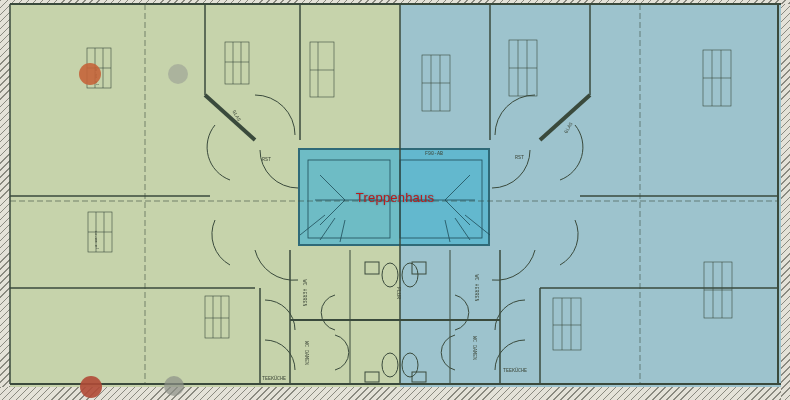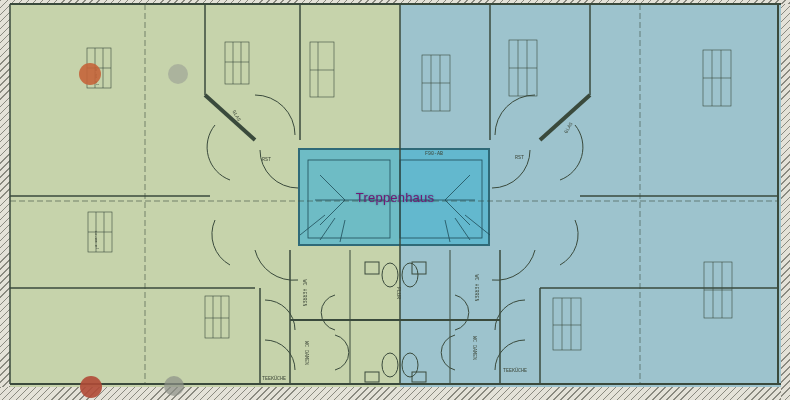--- a/index.html
+++ b/index.html
@@ -1,21 +1,21 @@
 <!DOCTYPE html>
 <html><head>
 <meta charset="utf-8">
 <style>
   html,body{margin:0;padding:0;}
   body{width:790px;height:400px;overflow:hidden;background:#c9d6b6;font-family:"Liberation Sans",sans-serif;}
   #plan{position:relative;width:790px;height:400px;overflow:hidden;}
   .zone{position:absolute;}
   .hatch{background:repeating-linear-gradient(135deg,#8a8a80 0 1px,#e4e2d8 1px 5px);}
   svg{position:absolute;left:0;top:0;}
-  .label-center{position:absolute;left:300px;top:190px;width:190px;text-align:center;color:#701a75;font-size:13px;letter-spacing:0.2px;text-shadow:0 0 2px rgba(0,60,80,0.5);}
+  .label-center{position:absolute;left:300px;top:190px;width:190px;text-align:center;color:#b91c1c;font-size:13px;letter-spacing:0.2px;text-shadow:0 0 2px rgba(0,60,80,0.5);}
   .marker{position:absolute;border-radius:50%;}
   .rtxt{position:absolute;font-size:5px;color:#3c4638;font-family:"Liberation Mono",monospace;white-space:nowrap;}
 </style>
 </head>
 <body>
 
 <div id="plan">
 
   <div class="zone" style="left:10px;top:3px;width:390px;height:384px;background:#c6d3ab;"></div>
   <div class="zone" style="left:400px;top:3px;width:385px;height:384px;background:#9dc3cd;"></div>

